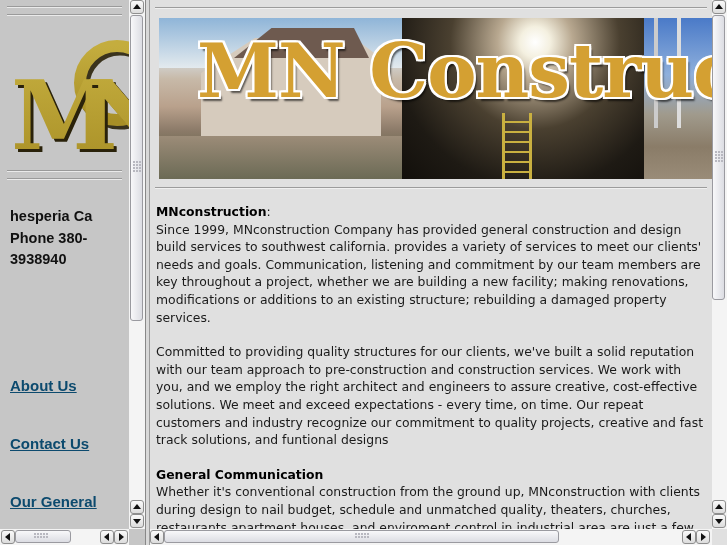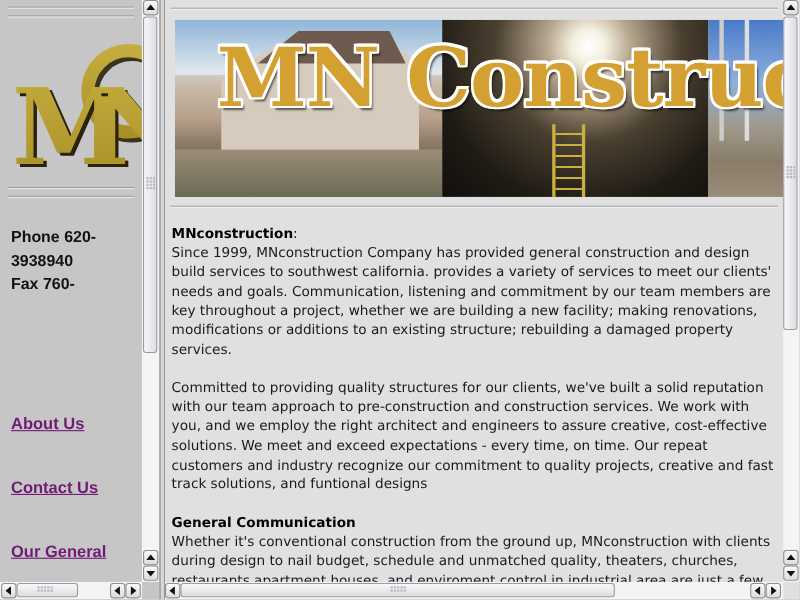--- a/index.html
+++ b/index.html
@@ -7,21 +7,21 @@
   body { position: relative; font-family: "DejaVu Sans", "Liberation Sans", sans-serif; }
 
   
   .left-frame { position: absolute; left: 0; top: 0; width: 145px; height: 545px; background: #c6c6c6; overflow: hidden; }
   .left-content { position: absolute; left: 0; top: 0; width: 129px; height: 529px; overflow: hidden; }
   .hr-pair { position: absolute; left: 7px; width: 115px; }
   .hr-pair .line { height: 2px; border-top: 1px solid #9a9a9a; border-bottom: 1px solid #eaeaea; margin-bottom: 6px; }
   .logo { position: absolute; left: 10px; top: 34px; width: 125px; height: 120px; }
 
   .contact { position: absolute; left: 10px; top: 206px; font-weight: bold; font-size: 14.5px; line-height: 21.6px; color: #111; font-family: "Liberation Sans", "DejaVu Sans", sans-serif; }
-  .nav-link { position: absolute; left: 10px; font-weight: bold; font-size: 15px; color: #701a75; text-decoration: underline; font-family: "Liberation Sans", "DejaVu Sans", sans-serif; cursor: pointer; }
+  .nav-link { position: absolute; left: 10px; font-weight: bold; font-size: 15px; color: #0c4a6e; text-decoration: underline; font-family: "Liberation Sans", "DejaVu Sans", sans-serif; cursor: pointer; }
 
   
   .vscroll { position: absolute; background: #f4f4f4; }
   .hscroll { position: absolute; background: #f4f4f4; }
   .sb-btn { position: absolute; width: 14px; height: 14px; background: linear-gradient(#fafafa, #dcdcdc); border: 1px solid #8e8e8e; border-radius: 3px; display: flex; align-items: center; justify-content: center; }
   .sb-btn svg { width: 8px; height: 8px; }
   .sb-thumb-v { position: absolute; left: 1px; width: 13px; background: linear-gradient(90deg, #f8f8fa, #dcdde3); border: 1px solid #9a9aa0; border-radius: 3px; }
   .sb-thumb-h { position: absolute; top: 1px; height: 13px; background: linear-gradient(#f8f8fa, #dcdde3); border: 1px solid #9a9aa0; border-radius: 3px; }
   .grip { position: absolute; display: grid; grid-template-columns: repeat(3, 2px); gap: 1px; }
   .grip-h { grid-template-columns: repeat(5, 2px); }
@@ -83,23 +83,23 @@
       <text x="78" y="118" font-family="DejaVu Serif, serif" font-weight="bold" font-size="96" fill="#2a220a">N</text>
       <text x="75" y="115" font-family="DejaVu Serif, serif" font-weight="bold" font-size="96" fill="url(#gold)">N</text>
     </svg>
 
     <div class="hr-pair" style="top:170px;">
       <div class="line"></div>
         <div class="line"></div>
     </div>
 
     <div class="contact">
-      <div>Phone 620-</div>
+      <div>hesperia Ca</div>
+      <div>Phone 380-</div>
       <div>3938940</div>
-      <div>Fax 760-</div>
     </div>
 
     <a class="nav-link" style="top:377px;">About Us</a>
     <a class="nav-link" style="top:435px;">Contact Us</a>
     <a class="nav-link" style="top:493px;">Our General</a>
   </div>
 
   <div class="vscroll" style="left:129px; top:0; width:16px; height:529px;">
     <div class="sb-btn" style="left:1px; top:0;">
       <svg viewBox="0 0 8 8">

